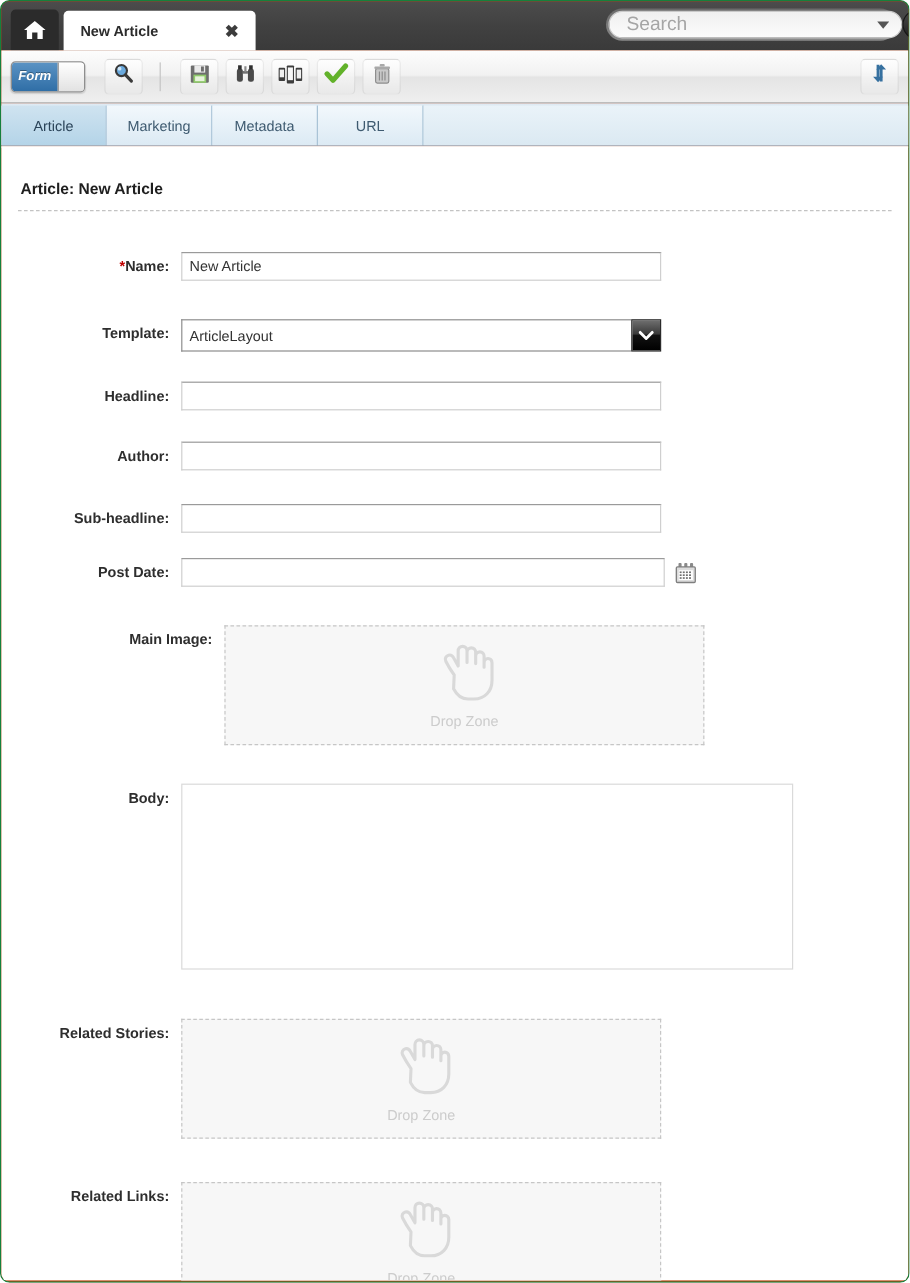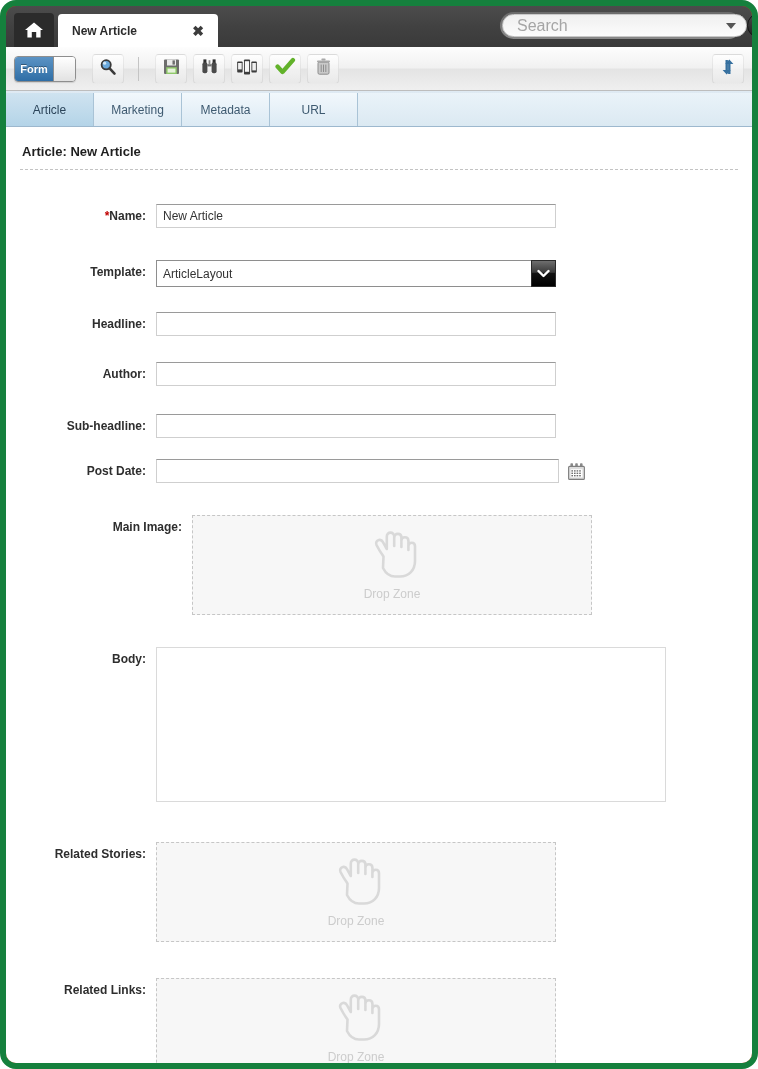--- a/index.html
+++ b/index.html
@@ -7,22 +7,22 @@
     margin: 0; padding: 0;
     background: #ffffff;
     font-family: "Liberation Sans", sans-serif;
   }
   #app {
     position: relative;
     width: 758px;
     height: 1069px;
     overflow: hidden;
     background: #c2410c;
-    border: 6px solid #15803d;
-    border-radius: 16px;
+    border: 1px solid #15803d;
+    border-radius: 8px;
   }
 
   
   .titlebar {
     position: relative;
     height: 41px;
     background: linear-gradient(to bottom, #4c4c4c 0%, #414141 50%, #3a3a3a 100%);
     display: flex;
     align-items: flex-end;
     padding-left: 8px;
@@ -110,20 +110,21 @@
 
   
   .toolbar {
     position: relative;
     height: 44px;
     background: linear-gradient(to bottom,#fdfdfd 0%,#f1f1f1 48%,#e4e4e4 52%,#efefef 100%);
     border-bottom: 1px solid #bdbdbd;
     display: flex;
     align-items: center;
     padding: 0 8px;
+    font-style: italic;
   }
   .toggle {
     width: 62px; height: 26px;
     border: 1px solid #8e8e8e;
     border-radius: 4px;
     display: flex;
     overflow: hidden;
     cursor: pointer;
     box-shadow: 0 1px 1px rgba(0,0,0,.12);
   }
@@ -193,20 +194,21 @@
     padding: 0;
     height: 945px;
     overflow: hidden;
     border-top: 1px solid #ffffff;
   }
   .page-title {
     font-size: 13px;
     font-weight: bold;
     color: #1f1f1f;
     padding: 16px 0 10px 16px;
+    margin-top: 11px;
   }
   .divider {
     border-top: 1px dashed #c3c3c3;
     margin: 0 14px 0 14px;
   }
   .form {
     padding-top: 34px;
   }
   .row {
     display: flex;

